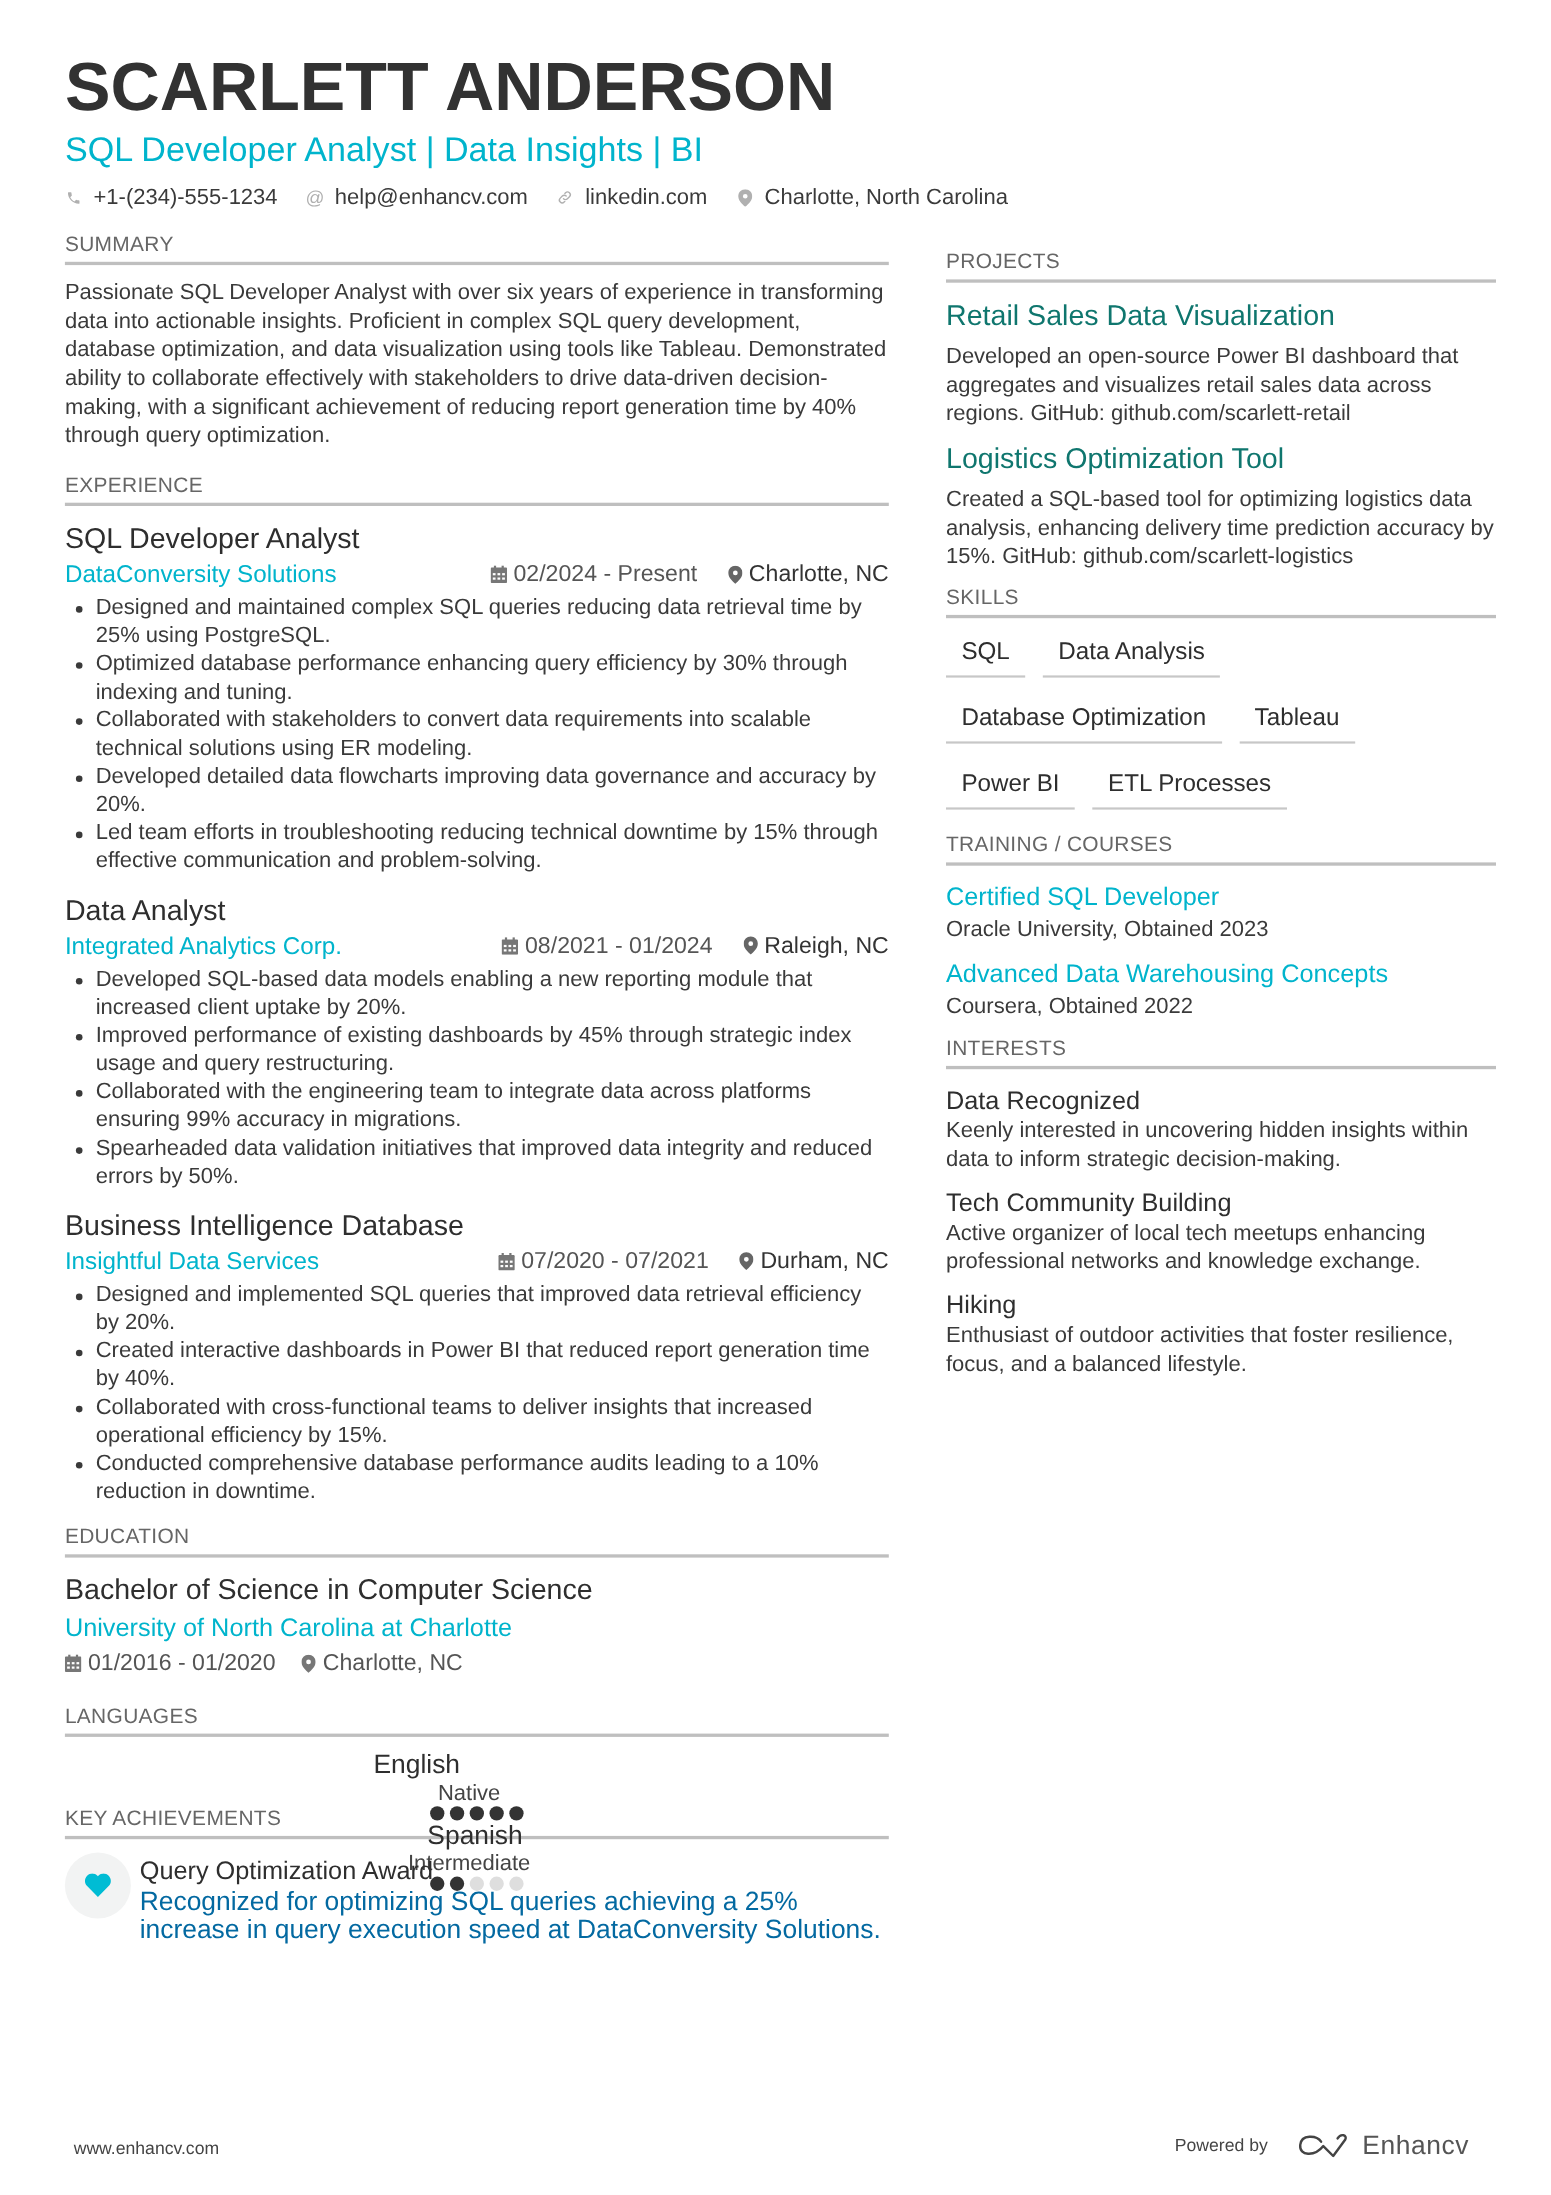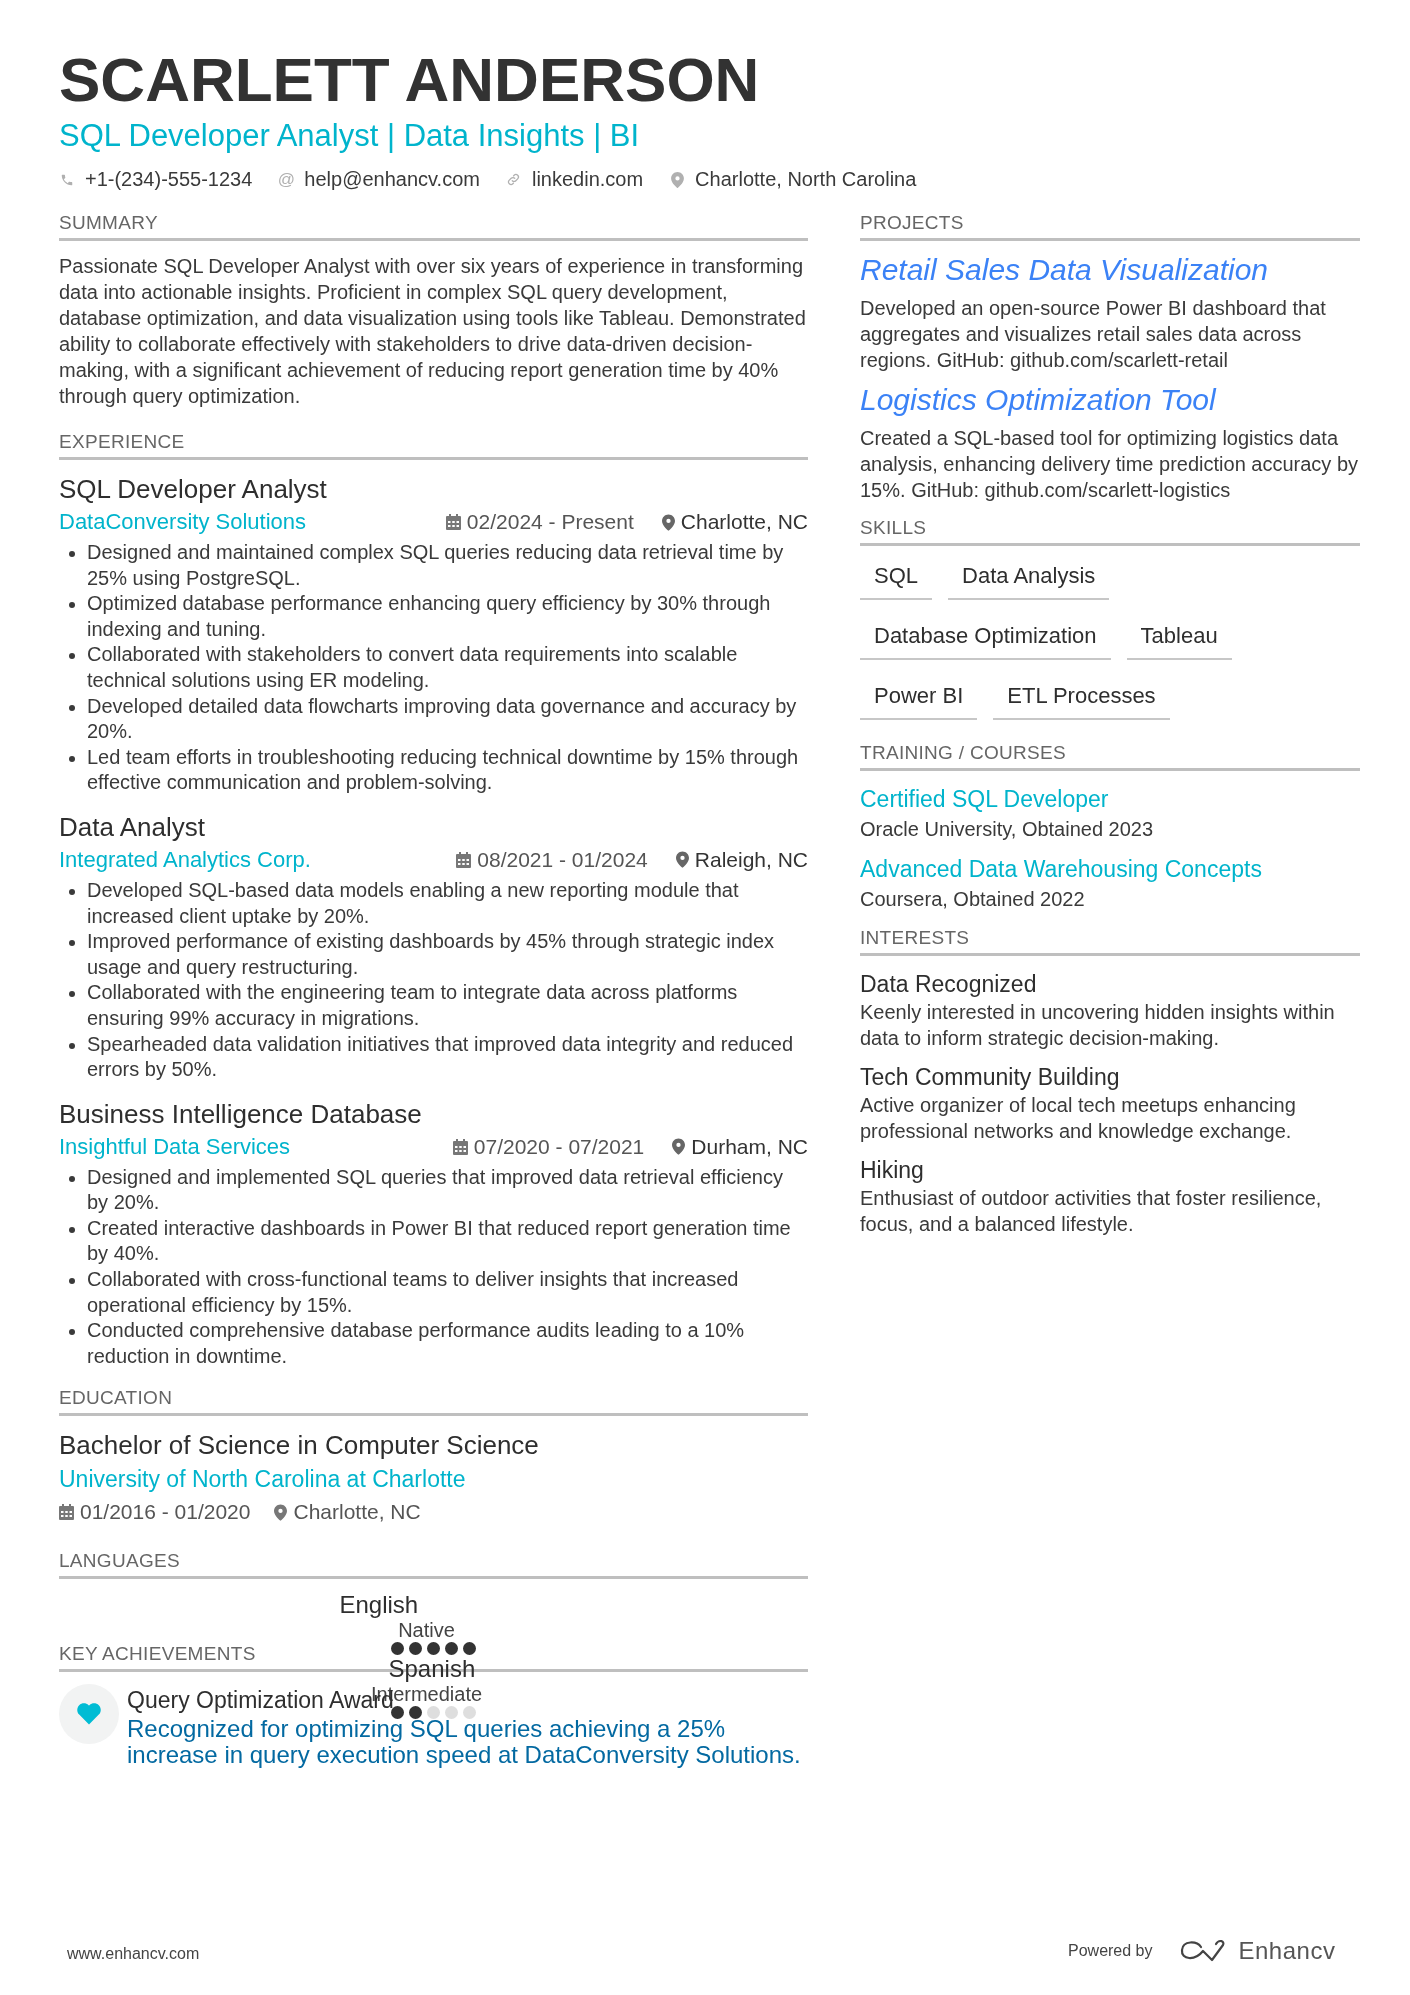--- a/index.html
+++ b/index.html
@@ -7,21 +7,21 @@
   body { font-family: "Liberation Sans", "DejaVu Sans", sans-serif; color: #333333; position: relative; overflow: hidden; }
 
   .header { position: absolute; left: 59px; top: 46px; width: 1300px; }
   .name { font-size: 62px; font-weight: bold; color: #323232; letter-spacing: 0px; line-height: 68px; }
   .headline { font-size: 31px; color: #00b4cc; line-height: 40px; margin-top: 2px; }
   .contacts { display: flex; gap: 26px; margin-top: 12px; font-size: 20px; color: #3a3a3a; align-items: center; }
   .contact { display: flex; align-items: center; gap: 10px; }
   .contact .ic { width: 16px; height: 16px; display: inline-flex; align-items: center; justify-content: center; }
 
   .col-left { position: absolute; left: 59px; top: 212px; width: 749px; }
-  .col-right { position: absolute; left: 860px; top: 212px; width: 500px; }
+  .col-right { position: absolute; left: 860px; top: 228px; width: 500px; }
 
   .section-title { font-size: 19px; color: #666666; letter-spacing: 0.3px; text-transform: uppercase; padding-bottom: 4px; border-bottom: 3px solid #bfbfbf; margin-bottom: 12px; line-height: 22px; }
   .section { margin-bottom: 22px; }
 
   .para { font-size: 20px; line-height: 26px; color: #3a3a3a; }
 
   .job { margin-bottom: 14px; }
   .job-title { font-size: 26px; color: #2e2e2e; line-height: 34px; }
   .job-meta { display: flex; align-items: center; font-size: 22px; line-height: 32px; }
   .company { color: #00b4cc; flex: 1; }
@@ -44,21 +44,21 @@
   .dots { display: flex; gap: 5px; }
   .dot { width: 13px; height: 13px; border-radius: 50%; background: #333; }
   .dot.off { background: #dedede; }
 
   .ach { display: flex; gap: 8px; margin-top: 4px; }
   .ach-icon { width: 60px; height: 60px; border-radius: 50%; background: #f2f3f3; display: flex; align-items: center; justify-content: center; flex-shrink: 0; }
   .ach-title { font-size: 23px; color: #2e2e2e; line-height: 32px; }
   .ach-desc { font-size: 24px; line-height: 26px; color: #0369a1; }
 
   .proj { margin-bottom: 10px; }
-  .proj-title { font-size: 30px; color: #3b82f6; line-height: 34px; margin-bottom: 8px; font-style: italic; }
+  .proj-title { font-size: 26px; color: #0f766e; line-height: 34px; margin-bottom: 8px; }
 
   .skills { display: flex; flex-wrap: wrap; column-gap: 16px; row-gap: 18px; margin-top: 2px; margin-bottom: 8px; }
   .skill { font-size: 22px; color: #2e2e2e; padding: 4px 14px 8px 14px; border-bottom: 2px solid #c7c7c7; line-height: 28px; }
 
   .course-title { font-size: 23px; color: #00b4cc; line-height: 32px; }
   .course-sub { font-size: 20px; color: #3a3a3a; line-height: 28px; margin-bottom: 10px; }
 
   .interest-title { font-size: 23px; color: #2e2e2e; line-height: 32px; }
   .interest-desc { font-size: 20px; color: #3a3a3a; line-height: 25.6px; margin-bottom: 10px; }
 

